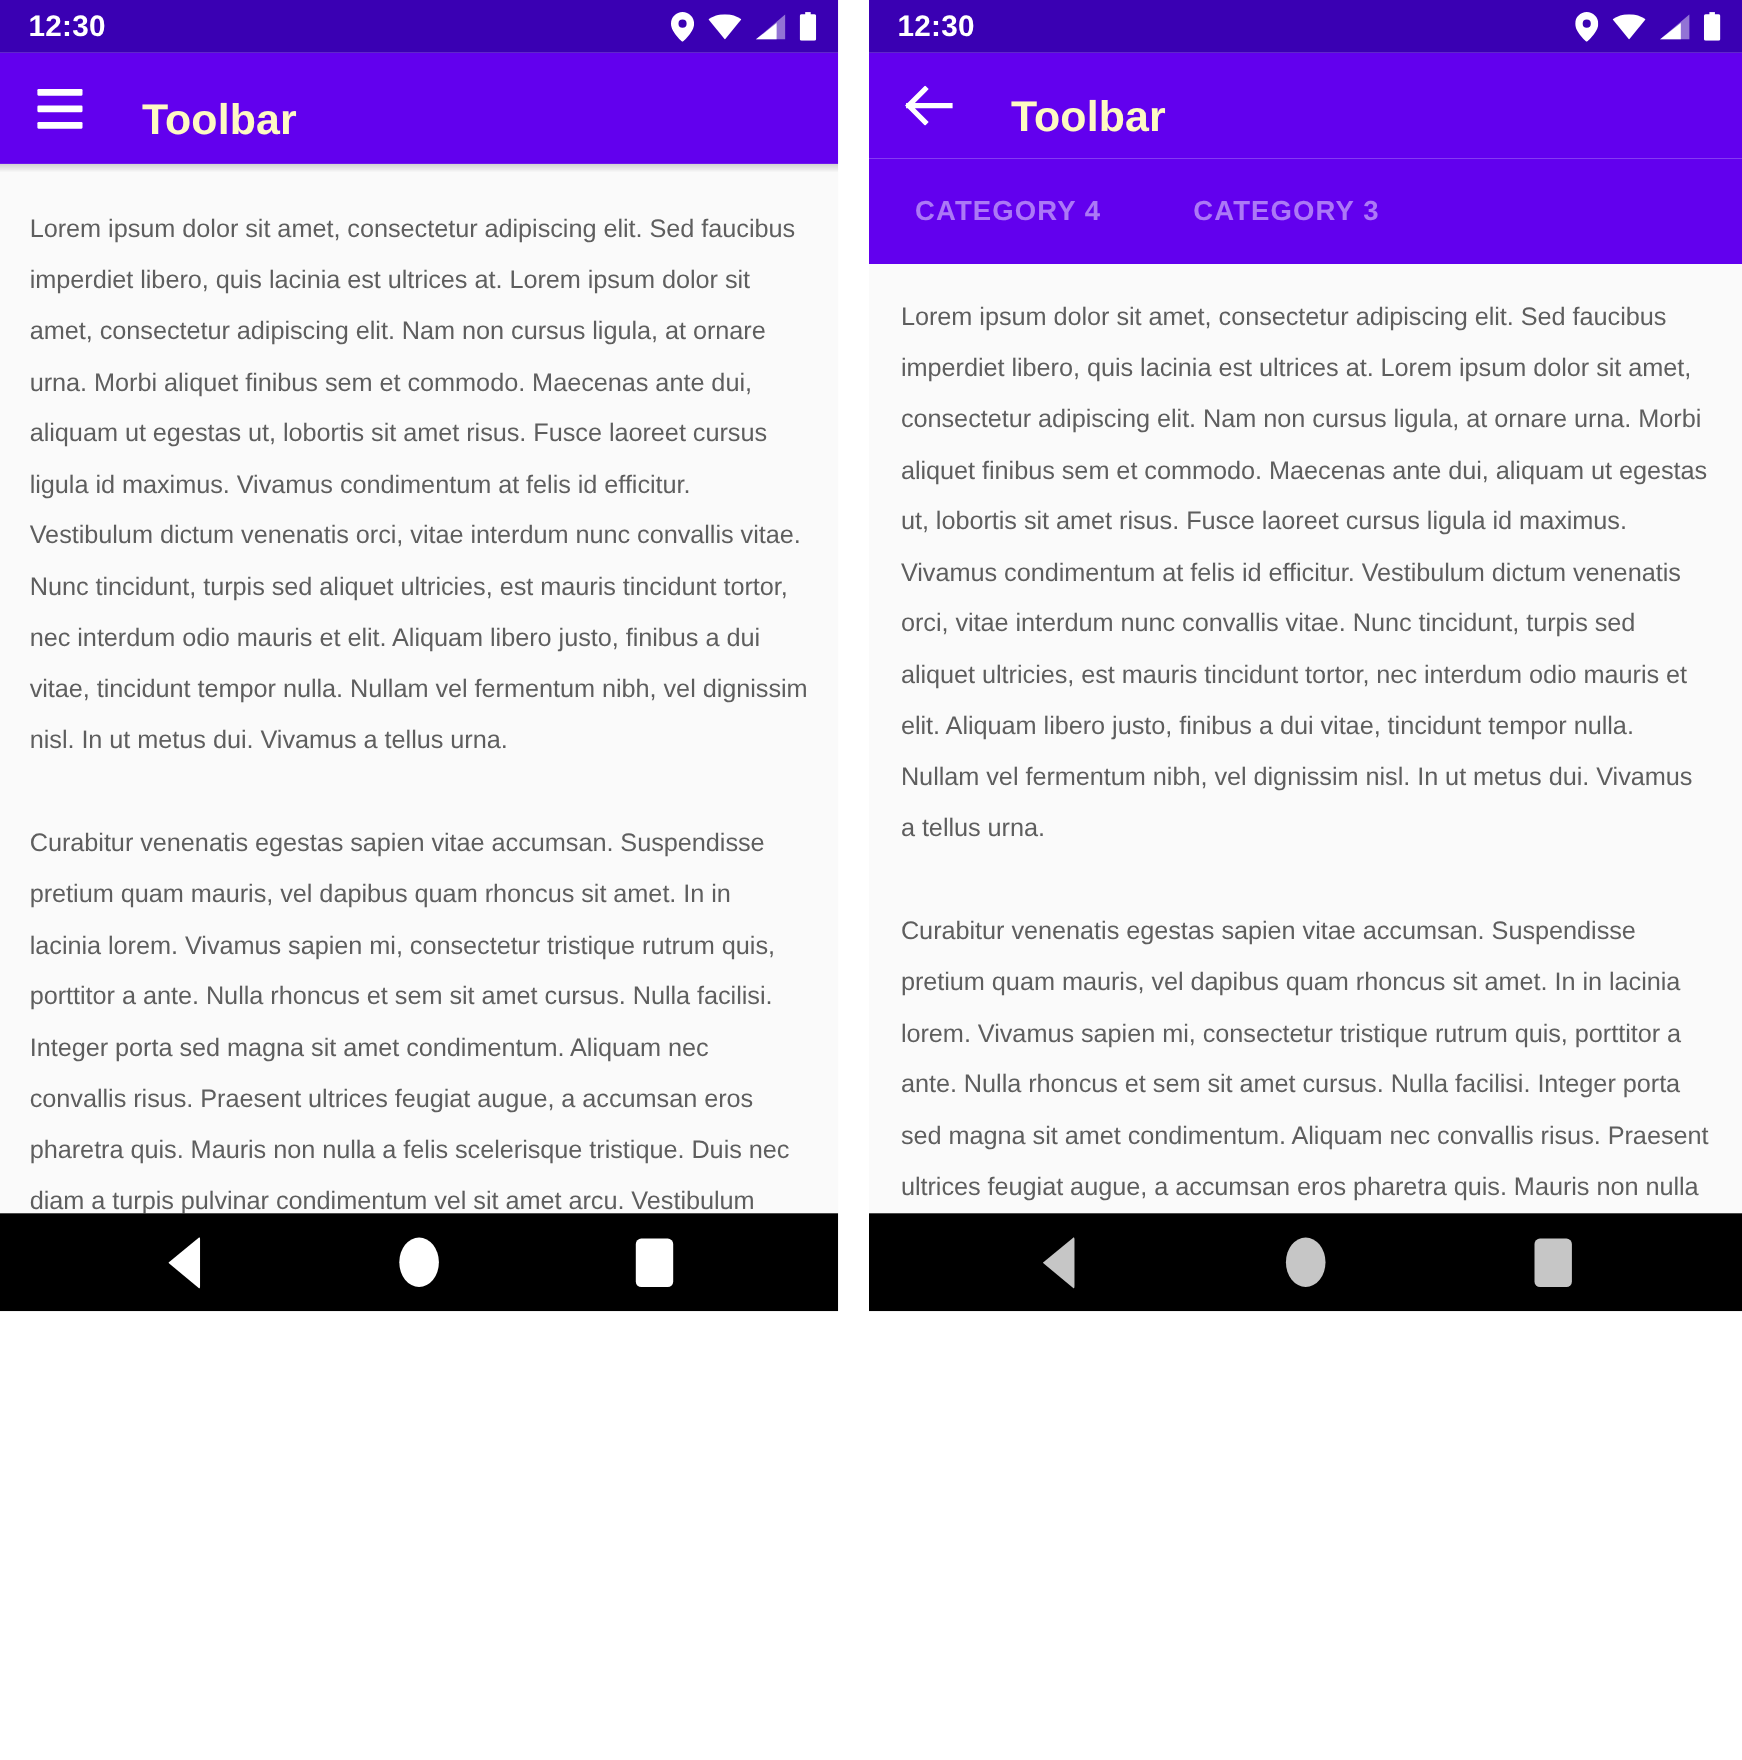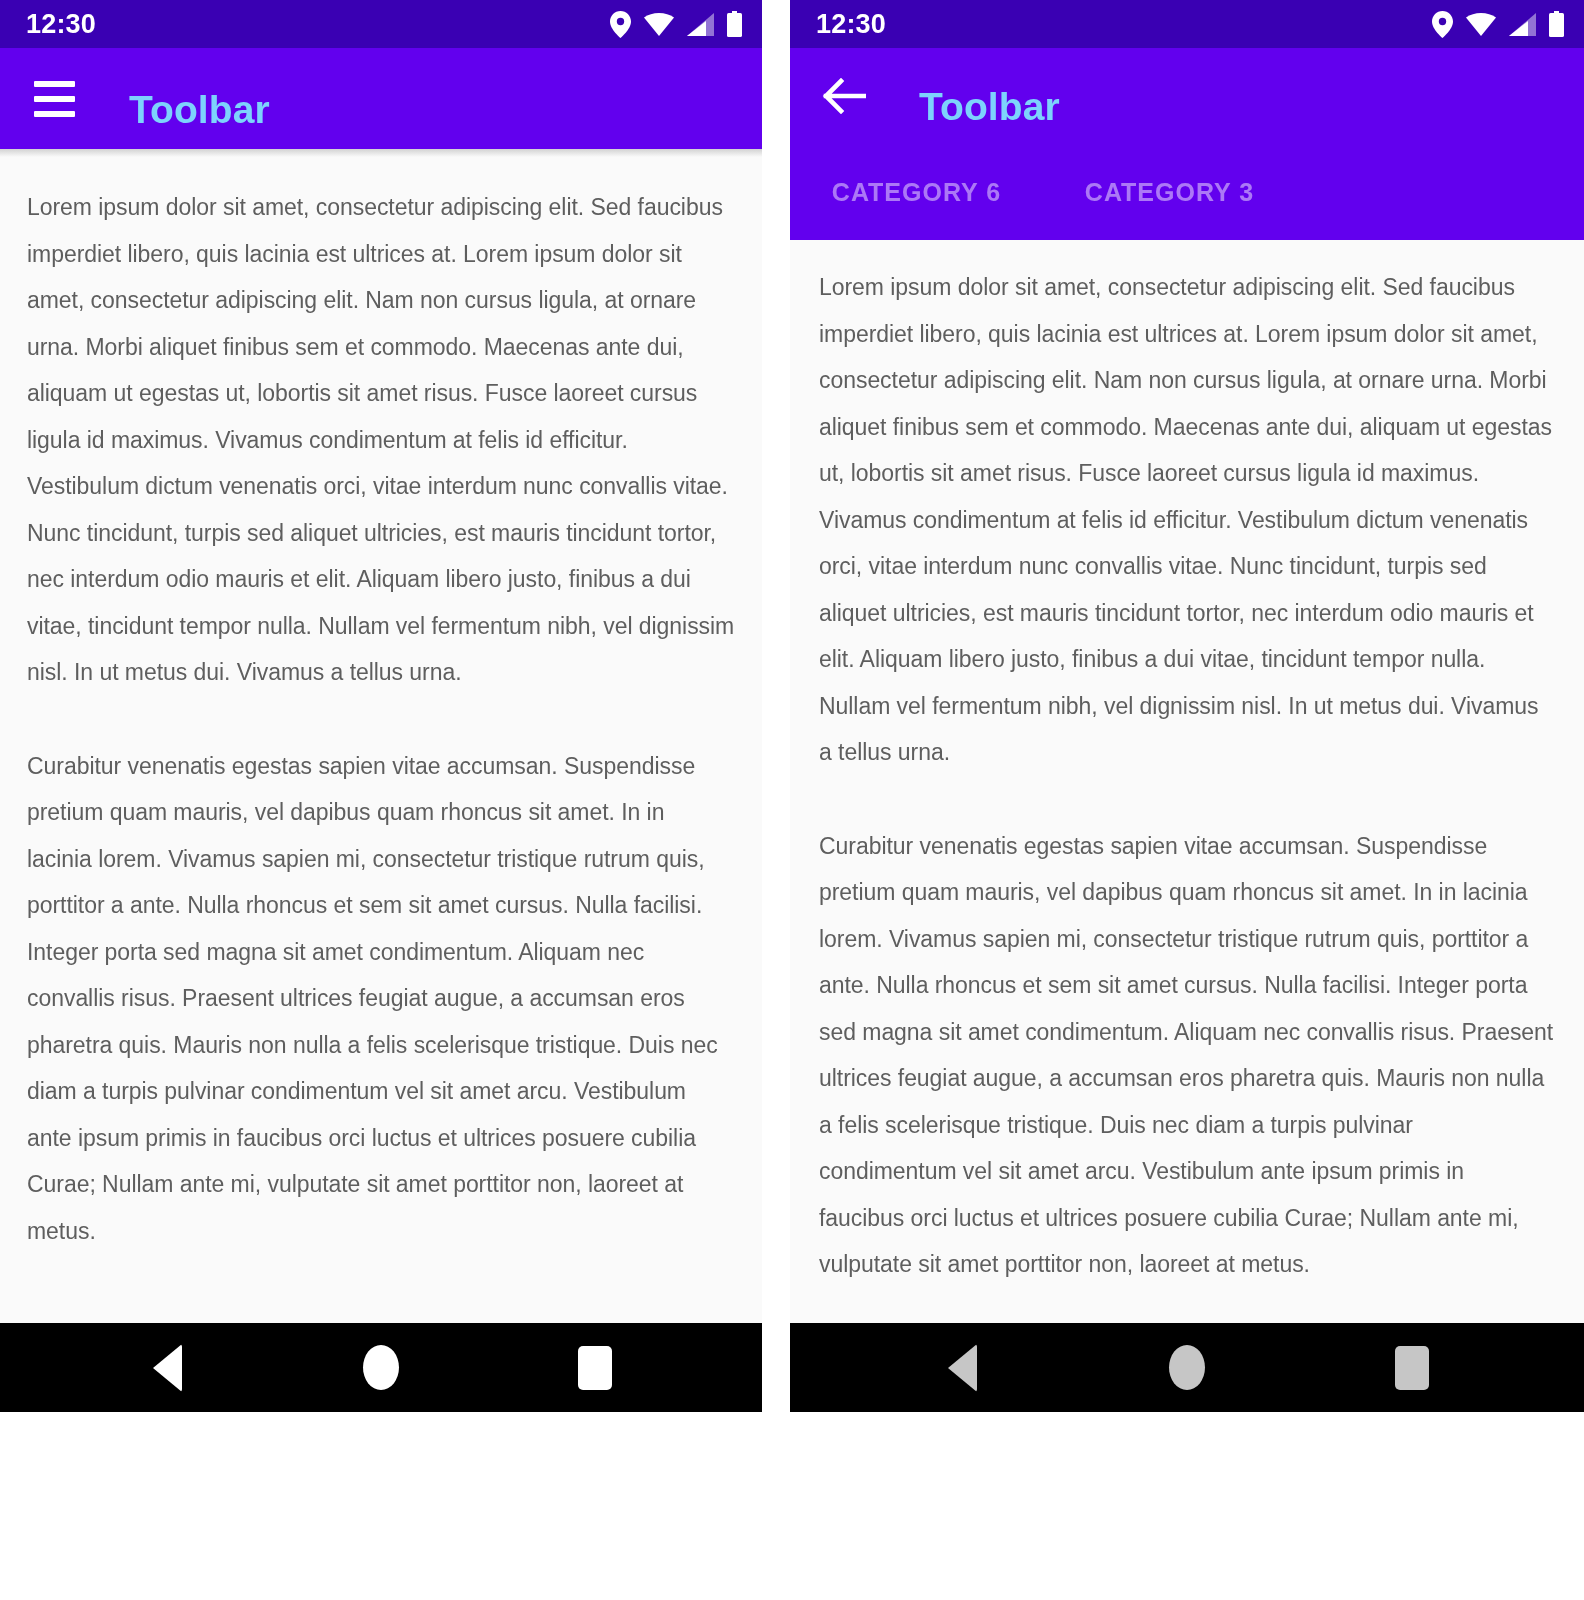--- a/index.html
+++ b/index.html
@@ -16,21 +16,21 @@
     display: flex;
     width: 1584px;
     height: 1600px;
     background: #ffffff;
   }
 
   .phone {
     position: relative;
     display: flex;
     flex-direction: column;
-    height: 1412px;
+    height: 1192px;
     overflow: hidden;
     background: #fafafa;
   }
 
   .phone-left  { width: 762px; }
   .gap         { width: 28px; background: #ffffff; flex: 0 0 28px; }
   .phone-right { width: 794px; }
 
   
   .statusbar {
@@ -86,21 +86,21 @@
   .hamburger span {
     display: block;
     width: 41px;
     height: 6px;
     background: #ffffff;
     border-radius: 1px;
   }
   .back-arrow svg { display: block; }
 
   .toolbar-title {
-    color: #7dd3fc;
+    color: #fef9c3;
     font-size: 39px;
     font-weight: bold;
     margin-left: 47px;
     line-height: 1;
     letter-spacing: 0.1px;
     margin-top: 21px;
   }
 
   
   .toolbar-shadow {
@@ -311,21 +311,21 @@
         <div class="nav-icon back-arrow">
           <svg width="44" height="36" viewBox="0 0 44 36">
             <path d="M43 18H4M19 3L4 18l15 15" stroke="#fff" stroke-width="4.6" fill="none" stroke-linecap="square"></path>
           </svg>
         </div>
         <div class="toolbar-title">Toolbar</div>
       </div>
     </div>
 
     <div class="tabs">
-      <div class="tab">CATEGORY 6</div>
+      <div class="tab">CATEGORY 4</div>
       <div class="tab">CATEGORY 3</div>
     </div>
 
     <div class="content content-right">
       <p class="body-text first">Lorem ipsum dolor sit amet, consectetur adipiscing elit. Sed faucibus imperdiet libero, quis lacinia est ultrices at. Lorem ipsum dolor sit amet, consectetur adipiscing elit. Nam non cursus ligula, at ornare urna. Morbi aliquet finibus sem et commodo. Maecenas ante dui, aliquam ut egestas ut, lobortis sit amet risus. Fusce laoreet cursus ligula id maximus. Vivamus condimentum at felis id efficitur. Vestibulum dictum venenatis orci, vitae interdum nunc convallis vitae. Nunc tincidunt, turpis sed aliquet ultricies, est mauris tincidunt tortor, nec interdum odio mauris et elit. Aliquam libero justo, finibus a dui vitae, tincidunt tempor nulla. Nullam vel fermentum nibh, vel dignissim nisl. In ut metus dui. Vivamus a tellus urna.</p>
       <p class="body-text">Curabitur venenatis egestas sapien vitae accumsan. Suspendisse pretium quam mauris, vel dapibus quam rhoncus sit amet. In in lacinia lorem. Vivamus sapien mi, consectetur tristique rutrum quis, porttitor a ante. Nulla rhoncus et sem sit amet cursus. Nulla facilisi. Integer porta sed magna sit amet condimentum. Aliquam nec convallis risus. Praesent ultrices feugiat augue, a accumsan eros pharetra quis. Mauris non nulla a felis scelerisque tristique. Duis nec diam a turpis pulvinar condimentum vel sit amet arcu. Vestibulum ante ipsum primis in faucibus orci luctus et ultrices posuere cubilia Curae; Nullam ante mi, vulputate sit amet porttitor non, laoreet at metus.</p>
     </div>
 
     <div class="navbar">
       <div class="nav-btn">

